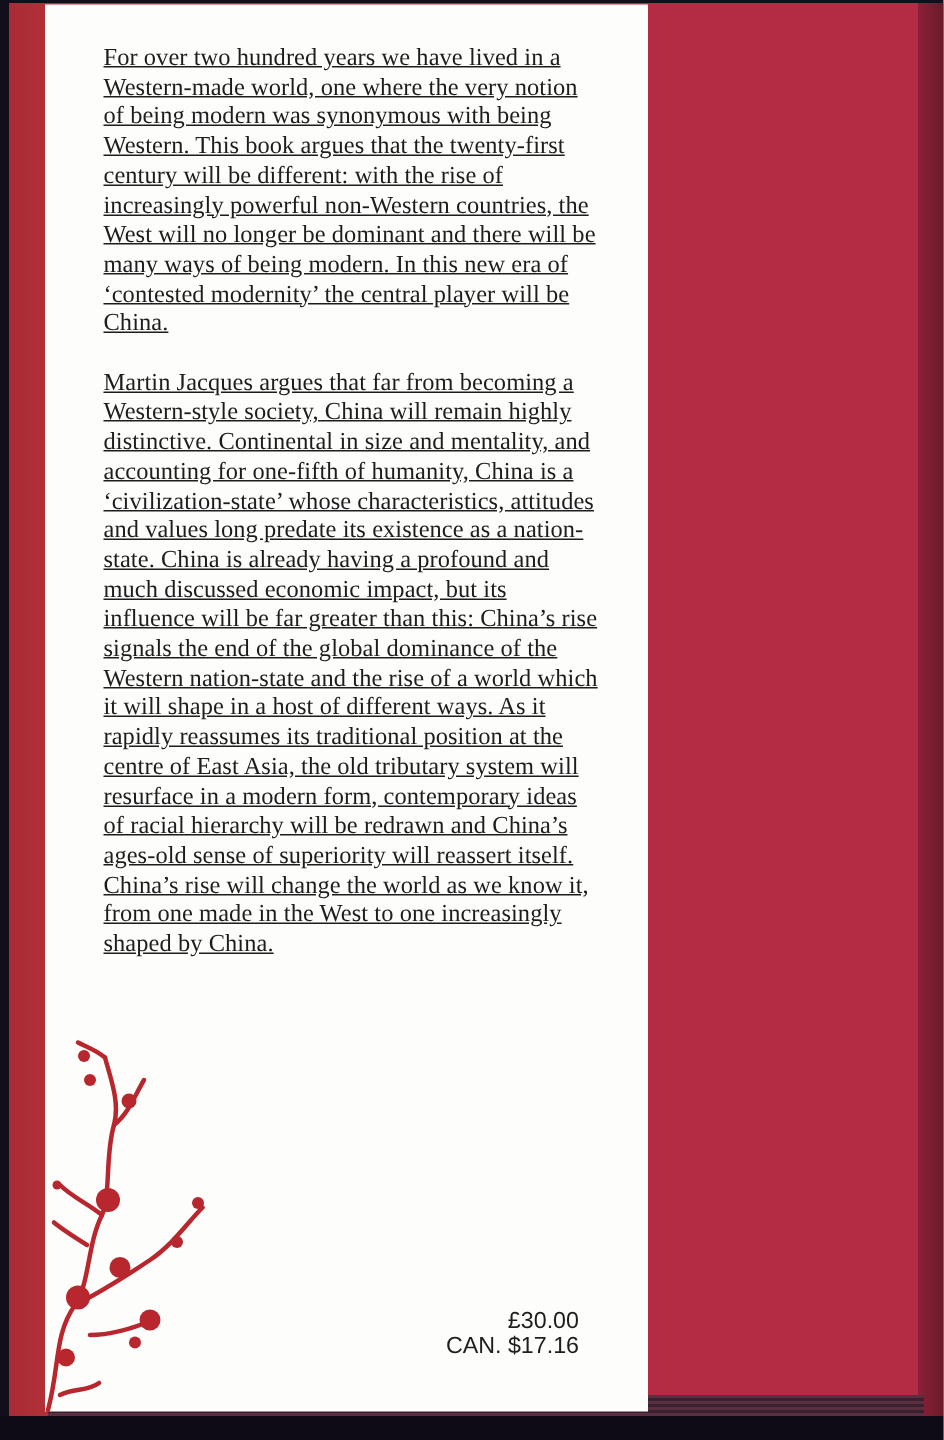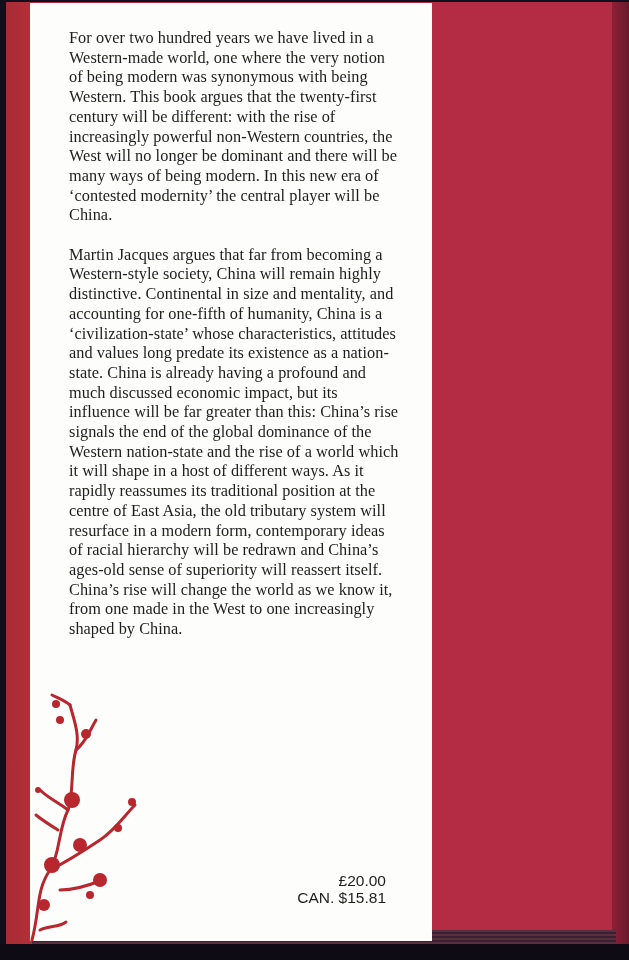--- a/index.html
+++ b/index.html
@@ -2,21 +2,21 @@
 <html><head>
 <meta charset="utf-8">
 <style>
   html, body { margin:0; padding:0; }
   body { width:629px; height:960px; background:#120f1c; position:relative; overflow:hidden; }
   .cover { position:absolute; left:6px; top:2px; width:614px; height:942px; background:#b42c44; }
   .cover-edge-right { position:absolute; left:612px; top:2px; width:17px; height:942px; background:linear-gradient(90deg,#8c2038,#6a1a2c); }
   .spine-strip { position:absolute; left:6px; top:2px; width:26px; height:942px; background:linear-gradient(90deg,#a92b36,#b23038); }
   .page-block { position:absolute; left:26px; top:930px; width:590px; height:16px; background:repeating-linear-gradient(0deg,#3a2030 0 2px,#5a3040 2px 4px); }
   .panel { position:absolute; left:30px; top:3px; width:402px; height:938px; background:#fdfdfc; }
-  .blurb { position:absolute; left:69px; top:28px; width:330px; font-family:"Liberation Serif","DejaVu Serif",serif; font-size:16.3px; line-height:19.7px; color:#1d1d1d; letter-spacing:0.05px; }
+  .blurb { position:absolute; left:69px; top:28px; width:330px; font-family:"Liberation Serif","DejaVu Serif",serif; font-size:16.3px; line-height:19.7px; color:#1d1d1d; letter-spacing:0.05px;text-decoration:underline; }
   .blurb p { margin:0 0 19.7px 0; }
   .price { position:absolute; right:243px; top:872px; text-align:right; font-family:"Liberation Sans","DejaVu Sans",sans-serif; font-size:15.5px; line-height:17px; color:#1e1e1e; }
   .blossom { position:absolute; left:30px; top:690px; width:120px; height:255px; }
   .shadow-bottom { position:absolute; left:0; top:944px; width:629px; height:16px; background:#0e0b15; }
 </style>
 </head>
 <body>
 
 <div class="cover"></div>
 <div class="cover-edge-right"></div>
@@ -51,17 +51,17 @@
     <circle cx="26" cy="14" r="4"></circle>
       <circle cx="30" cy="30" r="4"></circle>
     <circle cx="14" cy="215" r="6"></circle>
       <circle cx="60" cy="205" r="4"></circle>
     <circle cx="8" cy="100" r="3"></circle>
       <circle cx="88" cy="138" r="4"></circle>
   </g>
 </svg>
 
 <div class="price">
-  <div>£20.00</div>
-  <div>CAN. $15.81</div>
+  <div>£30.00</div>
+  <div>CAN. $17.16</div>
 </div>
 
 <div class="shadow-bottom"></div>
 
 </body></html>

